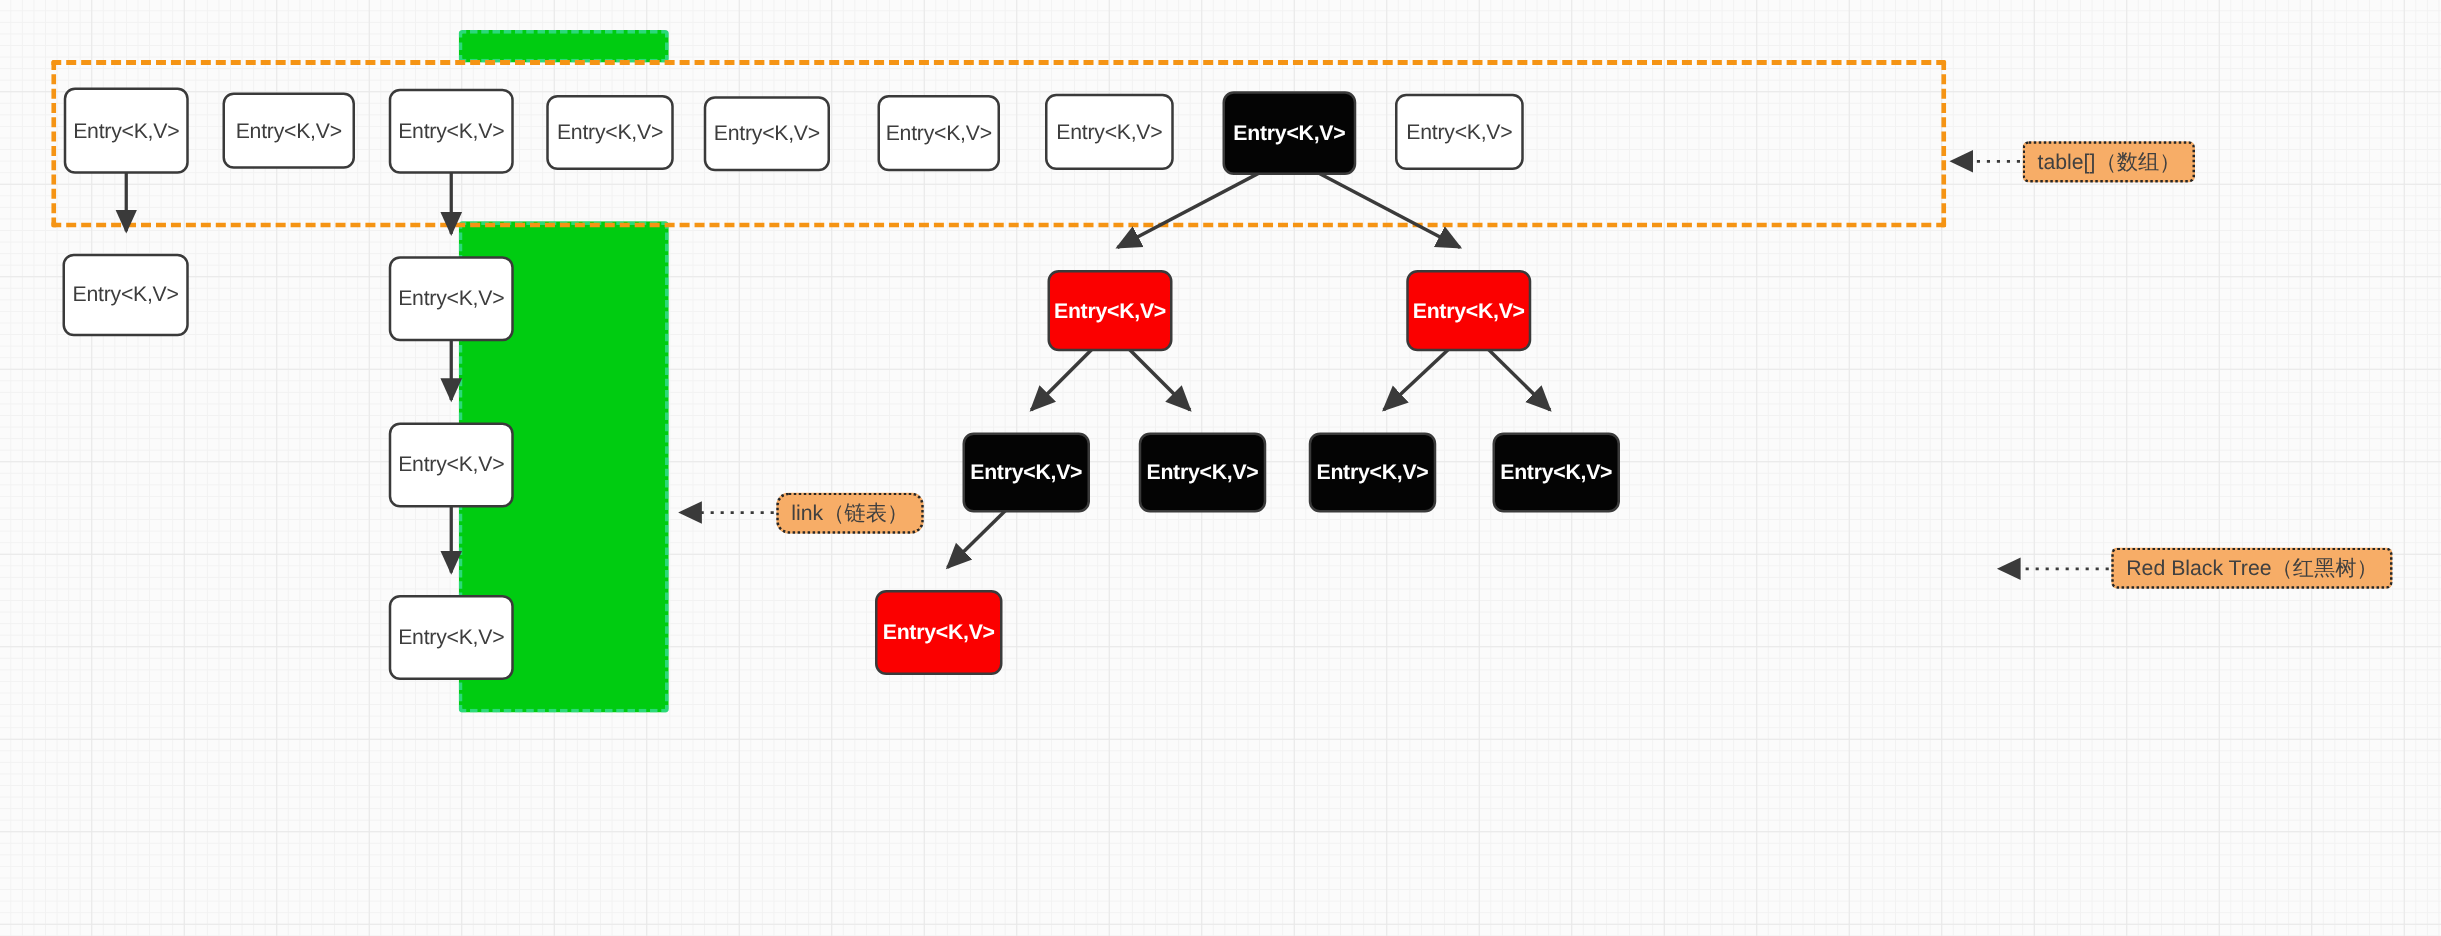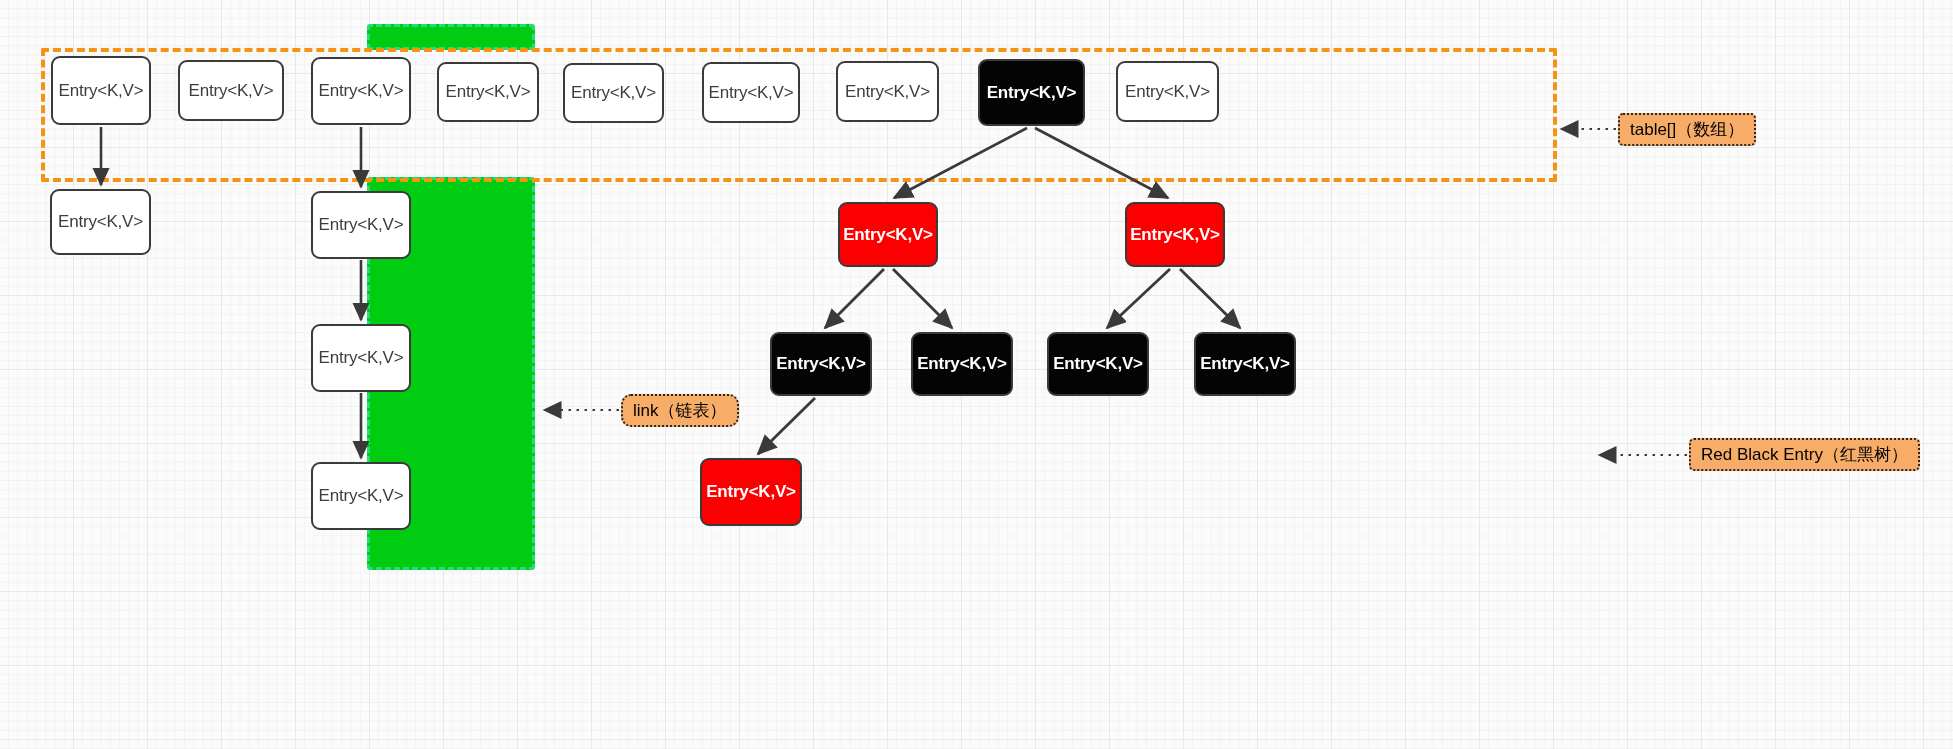--- a/index.html
+++ b/index.html
@@ -40,34 +40,35 @@
   .node{
     position:absolute;
     box-sizing:border-box;
     display:flex;align-items:center;justify-content:center;
     border:2.5px solid #3a3a3a;
     border-radius:9px;
     font-size:17px;
     letter-spacing:-0.2px;
     white-space:nowrap;
     user-select:none;
+    margin-top:14px;
   }
   .node.white{background:#ffffff;color:#3d3d3d;font-weight:400;}
   .node.black{background:#040404;color:#ffffff;font-weight:700;}
   .node.red{background:#fb0000;color:#ffffff;font-weight:700;}
 
   
   .callout{
     position:absolute;
     box-sizing:border-box;
     display:flex;align-items:center;justify-content:center;
     background:#f7ad67;
     border:2px dotted #262626;
     border-radius:5px;
-    color:#000000;
+    color:#404040;
     font-size:17px;
     white-space:nowrap;
     padding:0 10px;
     user-select:none;
   }
 </style>
 </head>
 <body>
 
 <div id="canvas">
@@ -133,15 +134,15 @@
   <div class="node red" style="left:838px;top:202px;width:100px;height:65px;">Entry&lt;K,V&gt;</div>
   <div class="node red" style="left:1125px;top:202px;width:100px;height:65px;">Entry&lt;K,V&gt;</div>
   <div class="node black" style="left:770px;top:332px;width:102px;height:64px;">Entry&lt;K,V&gt;</div>
   <div class="node black" style="left:911px;top:332px;width:102px;height:64px;">Entry&lt;K,V&gt;</div>
   <div class="node black" style="left:1047px;top:332px;width:102px;height:64px;">Entry&lt;K,V&gt;</div>
   <div class="node black" style="left:1194px;top:332px;width:102px;height:64px;">Entry&lt;K,V&gt;</div>
   <div class="node red" style="left:700px;top:458px;width:102px;height:68px;">Entry&lt;K,V&gt;</div>
 
   <div class="callout" style="left:1618px;top:113px;height:33px;">table[]（数组）</div>
   <div class="callout" style="left:621px;top:394px;height:33px;border-radius:10px;">link（链表）</div>
-  <div class="callout" style="left:1689px;top:438px;height:33px;">Red Black Entry（红黑树）</div>
+  <div class="callout" style="left:1689px;top:438px;height:33px;">Red Black Tree（红黑树）</div>
 
 </div>
 
 </body></html>

